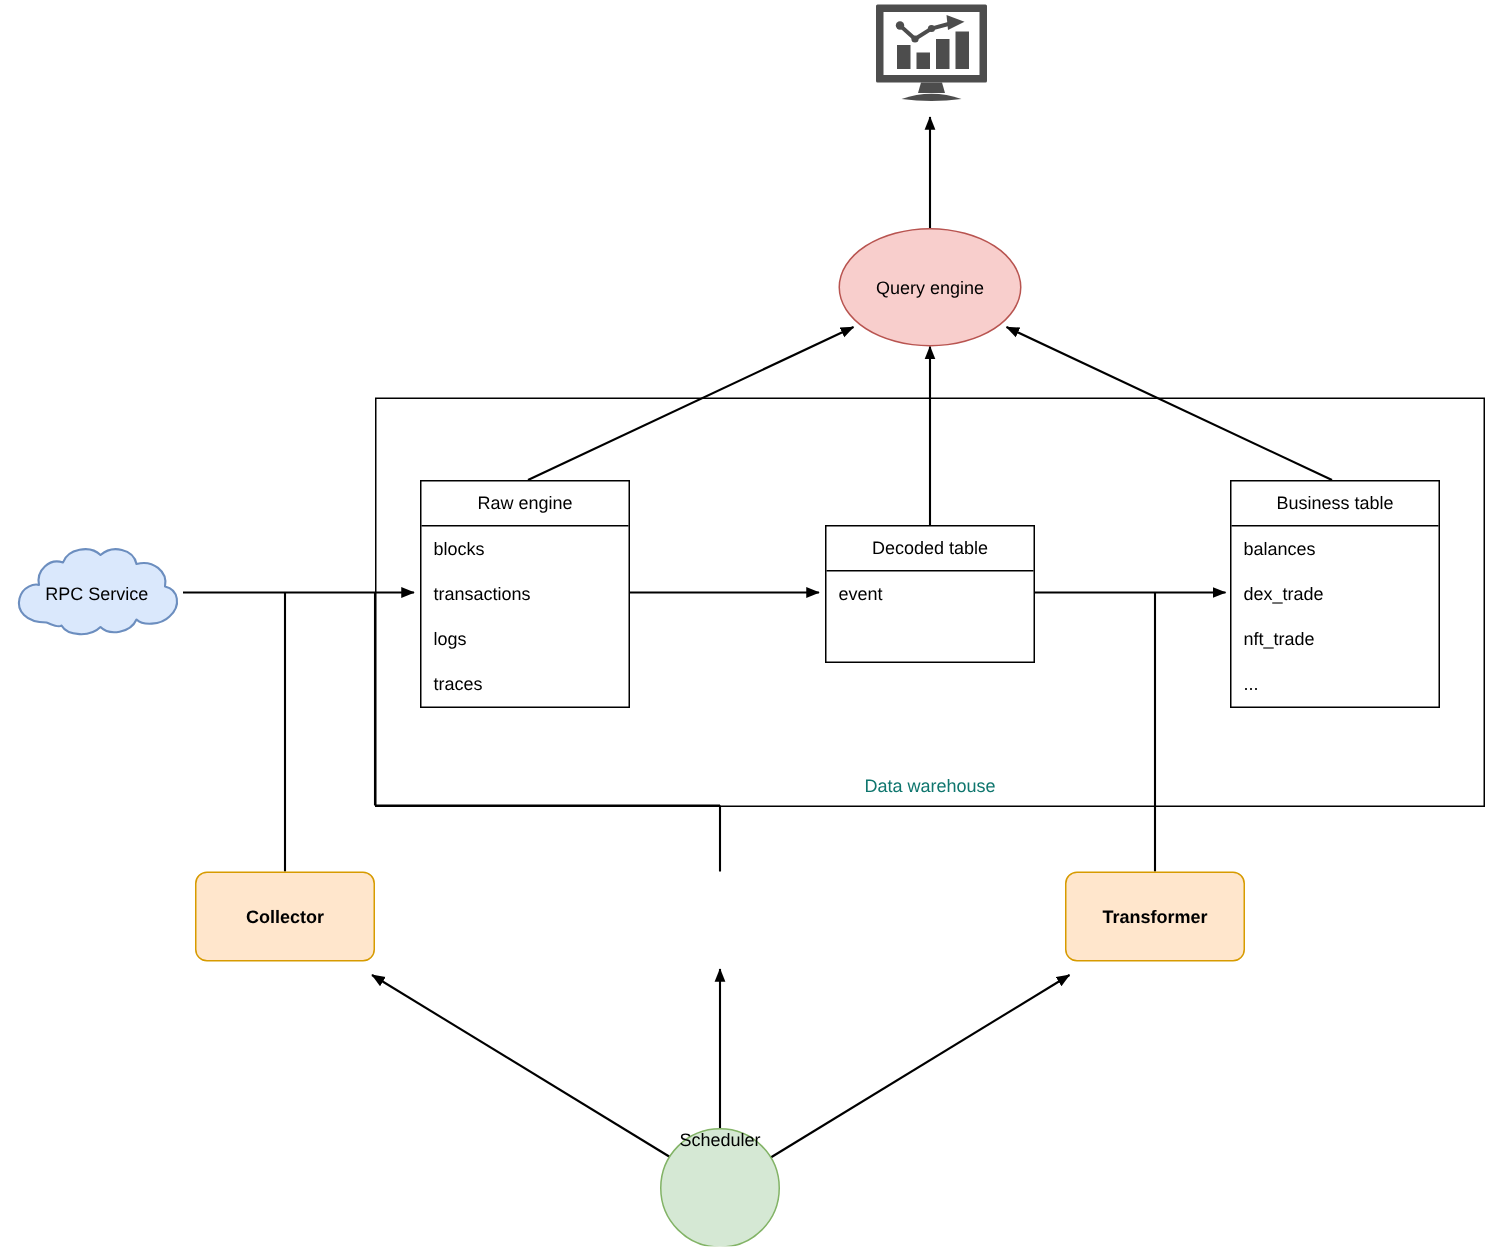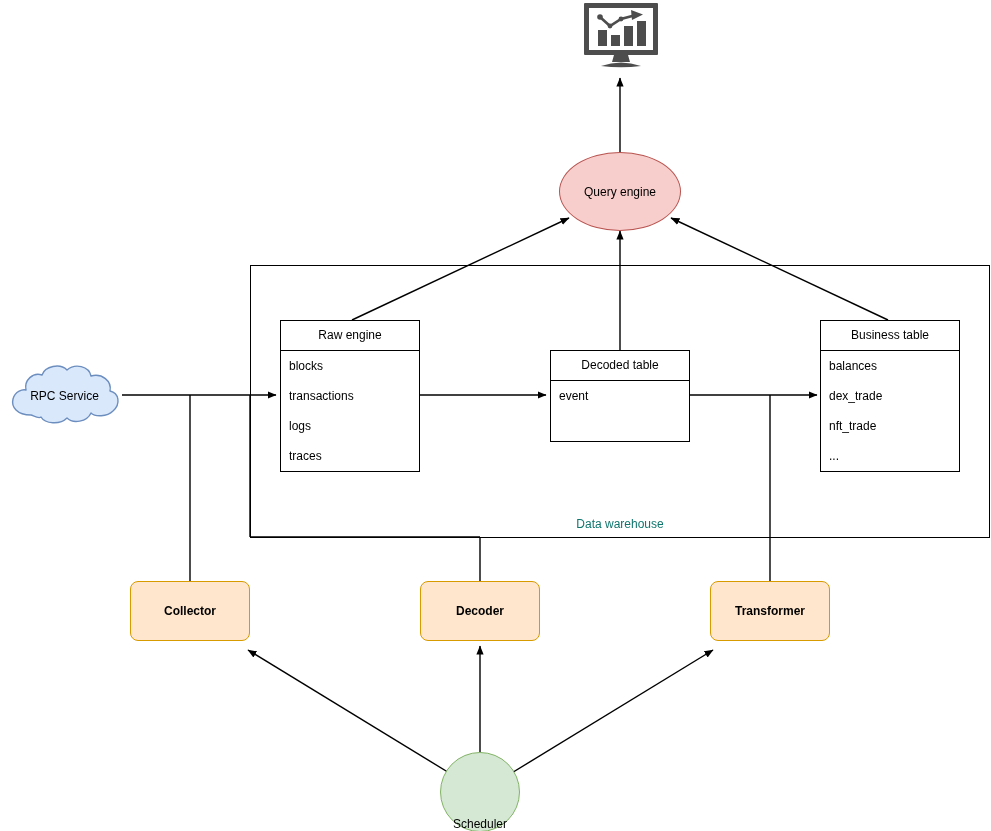--- a/index.html
+++ b/index.html
@@ -89,21 +89,21 @@
     justify-content: center;
     font-size: 12px;
     color: #000000;
   }
   
   .circle {
     border: 1px solid #82b366;
     background: #d5e8d4;
     border-radius: 50%;
     display: flex;
-    align-items: flex-end;
+    align-items: flex-start;
     justify-content: center;
     font-size: 12px;
     color: #000000;
   }
   
   .cloud-wrap {
     display: block;
   }
   .cloud-label {
     position: absolute;
@@ -233,23 +233,20 @@
       <div class="table-row">dex_trade</div>
       <div class="table-row">nft_trade</div>
       <div class="table-row">...</div>
     </div>
   </div>
 
   <div class="node process" style="left:130px; top:581px; width:120px; height:60px;">
     <span>Collector</span>
   </div>
 
-  <div class="node process" style="left:420px; top:581px; width:120px; height:60px;">
-    <span>Decoder</span>
-  </div>
 
   <div class="node process" style="left:710px; top:581px; width:120px; height:60px;">
     <span>Transformer</span>
   </div>
 
   <div class="node circle" style="left:440px; top:752px; width:80px; height:80px;">
     <span>Scheduler</span>
   </div>
 
 </div>

